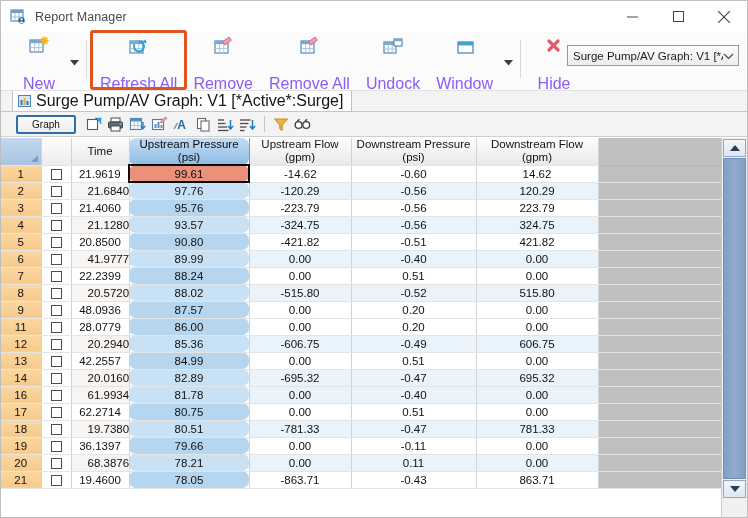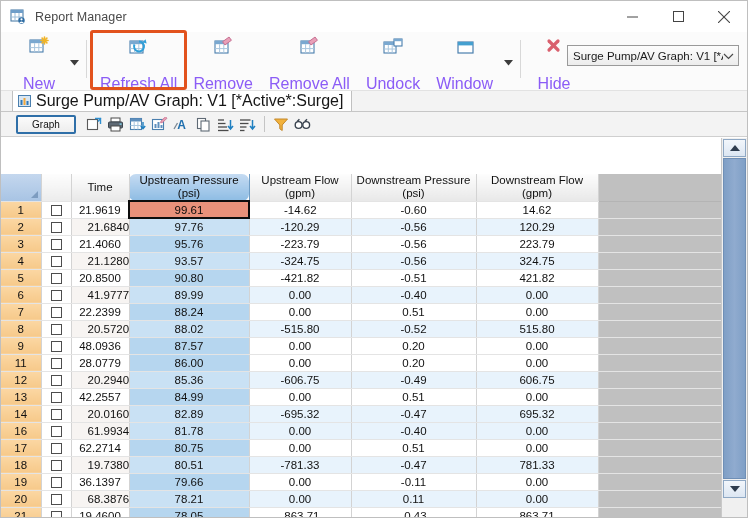--- a/index.html
+++ b/index.html
@@ -131,21 +131,21 @@
   }
   .tsep { width: 1px; height: 16px; background: #c4c4c4; margin: 0 5px; }
 
   
   .gridwrap {
     position: absolute;
     left: 0; top: 137px; right: 0; bottom: 0;
     display: flex;
     background: #ffffff;
   }
-  .gridmain { flex: 1; overflow: hidden; position: relative; margin-top: 36px; }
+  .gridmain { flex: 1; overflow: hidden; position: relative; }
 
   table.grid { border-collapse: collapse; table-layout: fixed; width: 722px; }
   table.grid th, table.grid td {
     font-size: 11.5px;
     color: #111111;
     padding: 0;
     height: 17px;
     border-right: 1px solid #d3d3d3;
     border-bottom: 1px solid #e4e4e4;
     overflow: hidden;
@@ -209,20 +209,21 @@
     background: #ffffff;
     vertical-align: middle;
   }
   td.tm { background: #ffffff; text-align: center; border-right: 1px solid #cfcfcf; }
   tr.alt td.tm { background: #f7f4f2; padding-left: 16px; }
 
   td.up {
     text-align: center;
     background: #b6d6ef;
     border-right: 1px solid #9bbdd8;
+    border-radius: 7px;
   }
   tr.alt td.up { background: #c9e1f4; }
   td.up.sel {
     background: #e9917a;
     border: 2px solid #0d0d0d;
     color: #0a0a0a;
   }
   td.num { text-align: center; background: #ffffff; }
   tr.alt td.num { background: #e8f3fc; }
   td.pad { background: #c0c0c0; border-right: none; border-bottom: none; }

